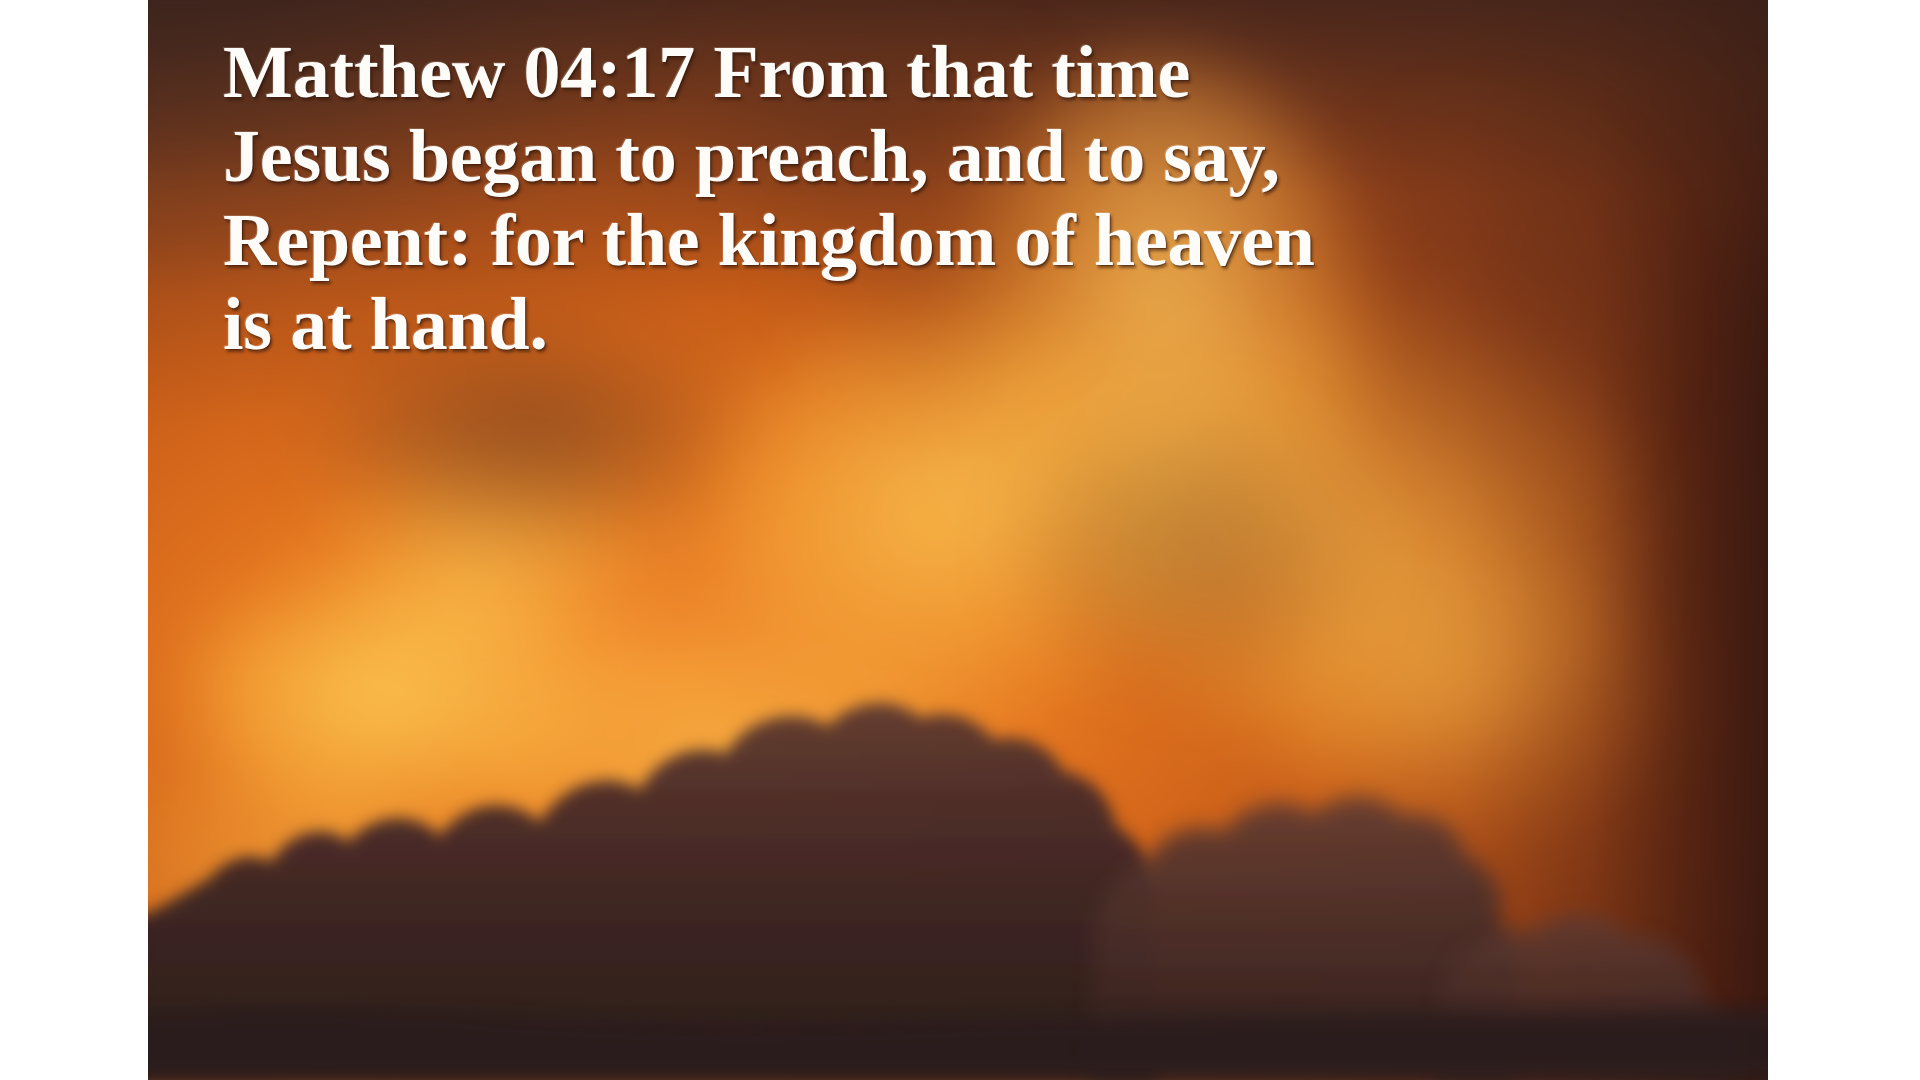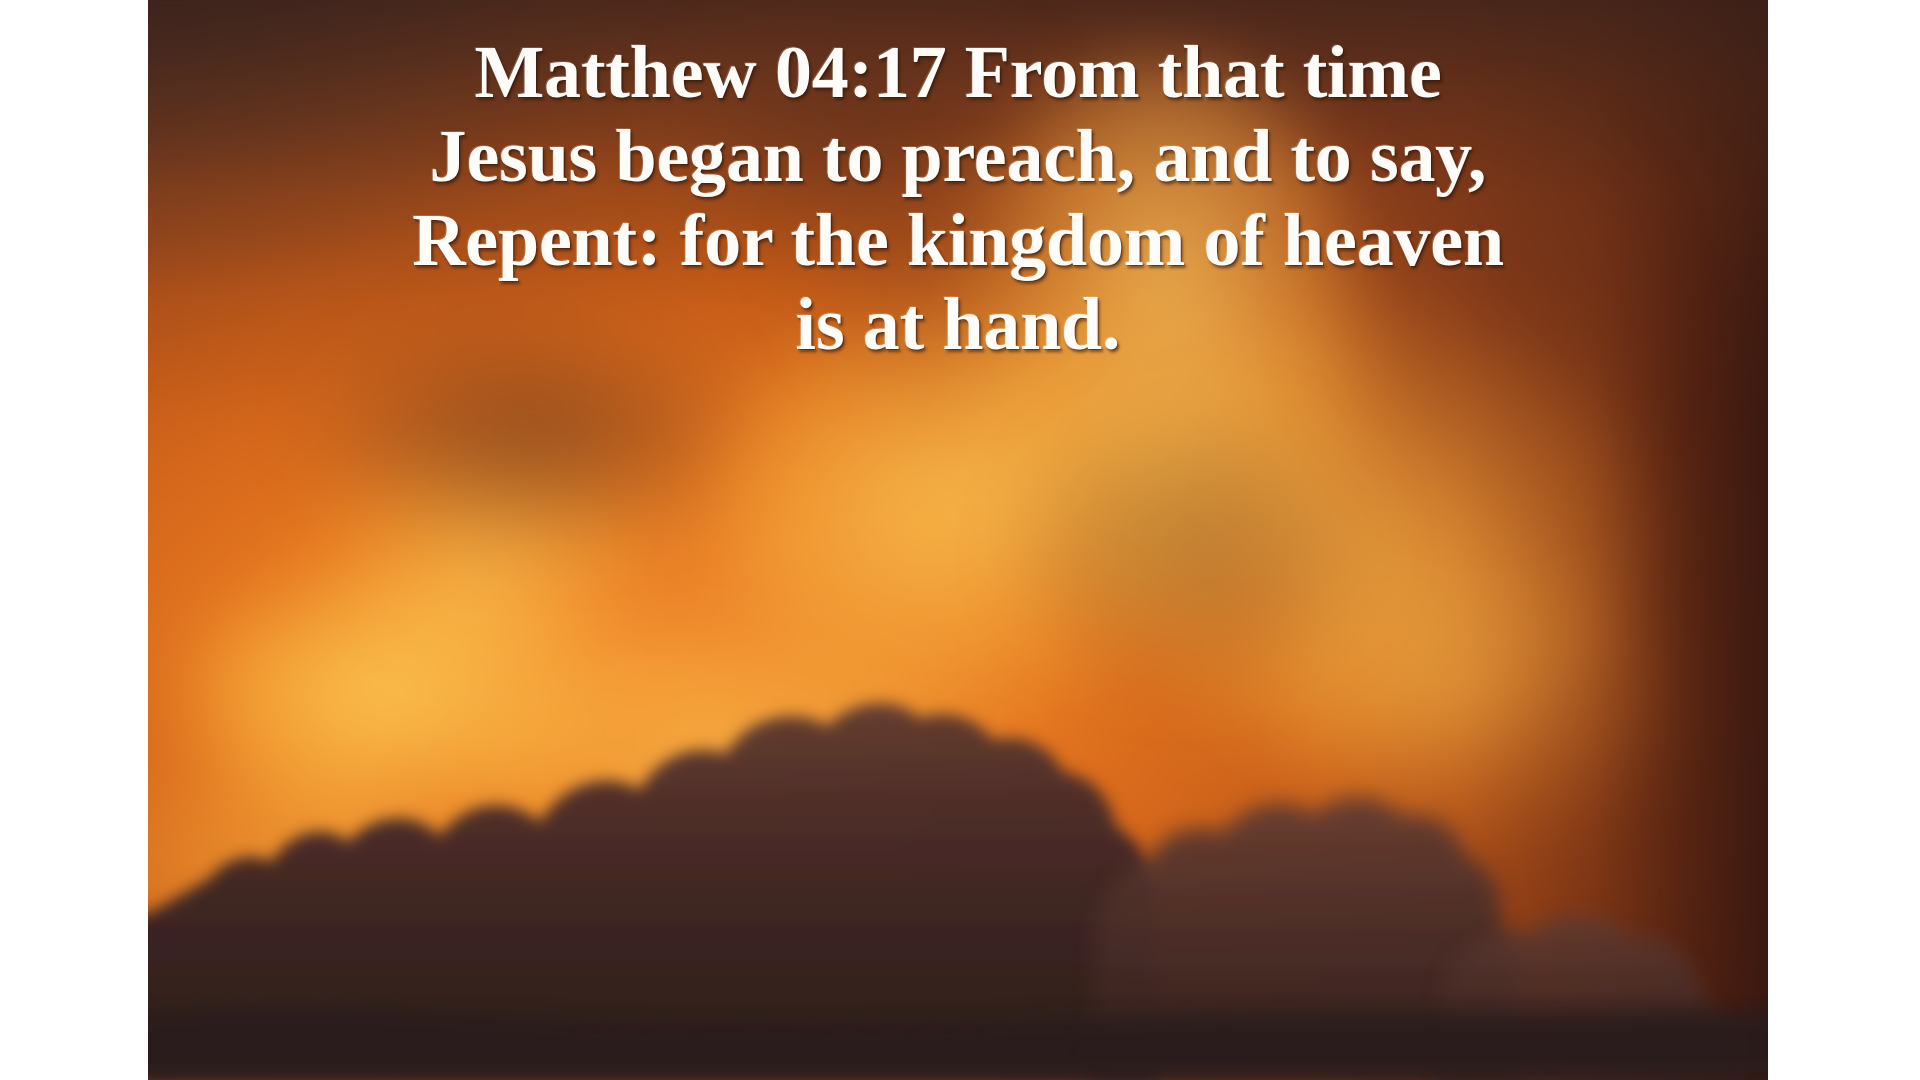--- a/index.html
+++ b/index.html
@@ -154,21 +154,20 @@
 
   
   #verse {
     position: absolute;
     left: 148px;
     top: 0;
     width: 1620px;
     z-index: 30;
     padding-top: 30px;
     box-sizing: border-box;
-    text-align: center;
   }
   #verse-text {
     display: block;
     margin: 0 auto;
     width: 1470px;
     color: #fdfcf8;
     font-family: "Liberation Serif", "DejaVu Serif", serif;
     font-weight: 700;
     font-size: 74px;
     line-height: 84px;

